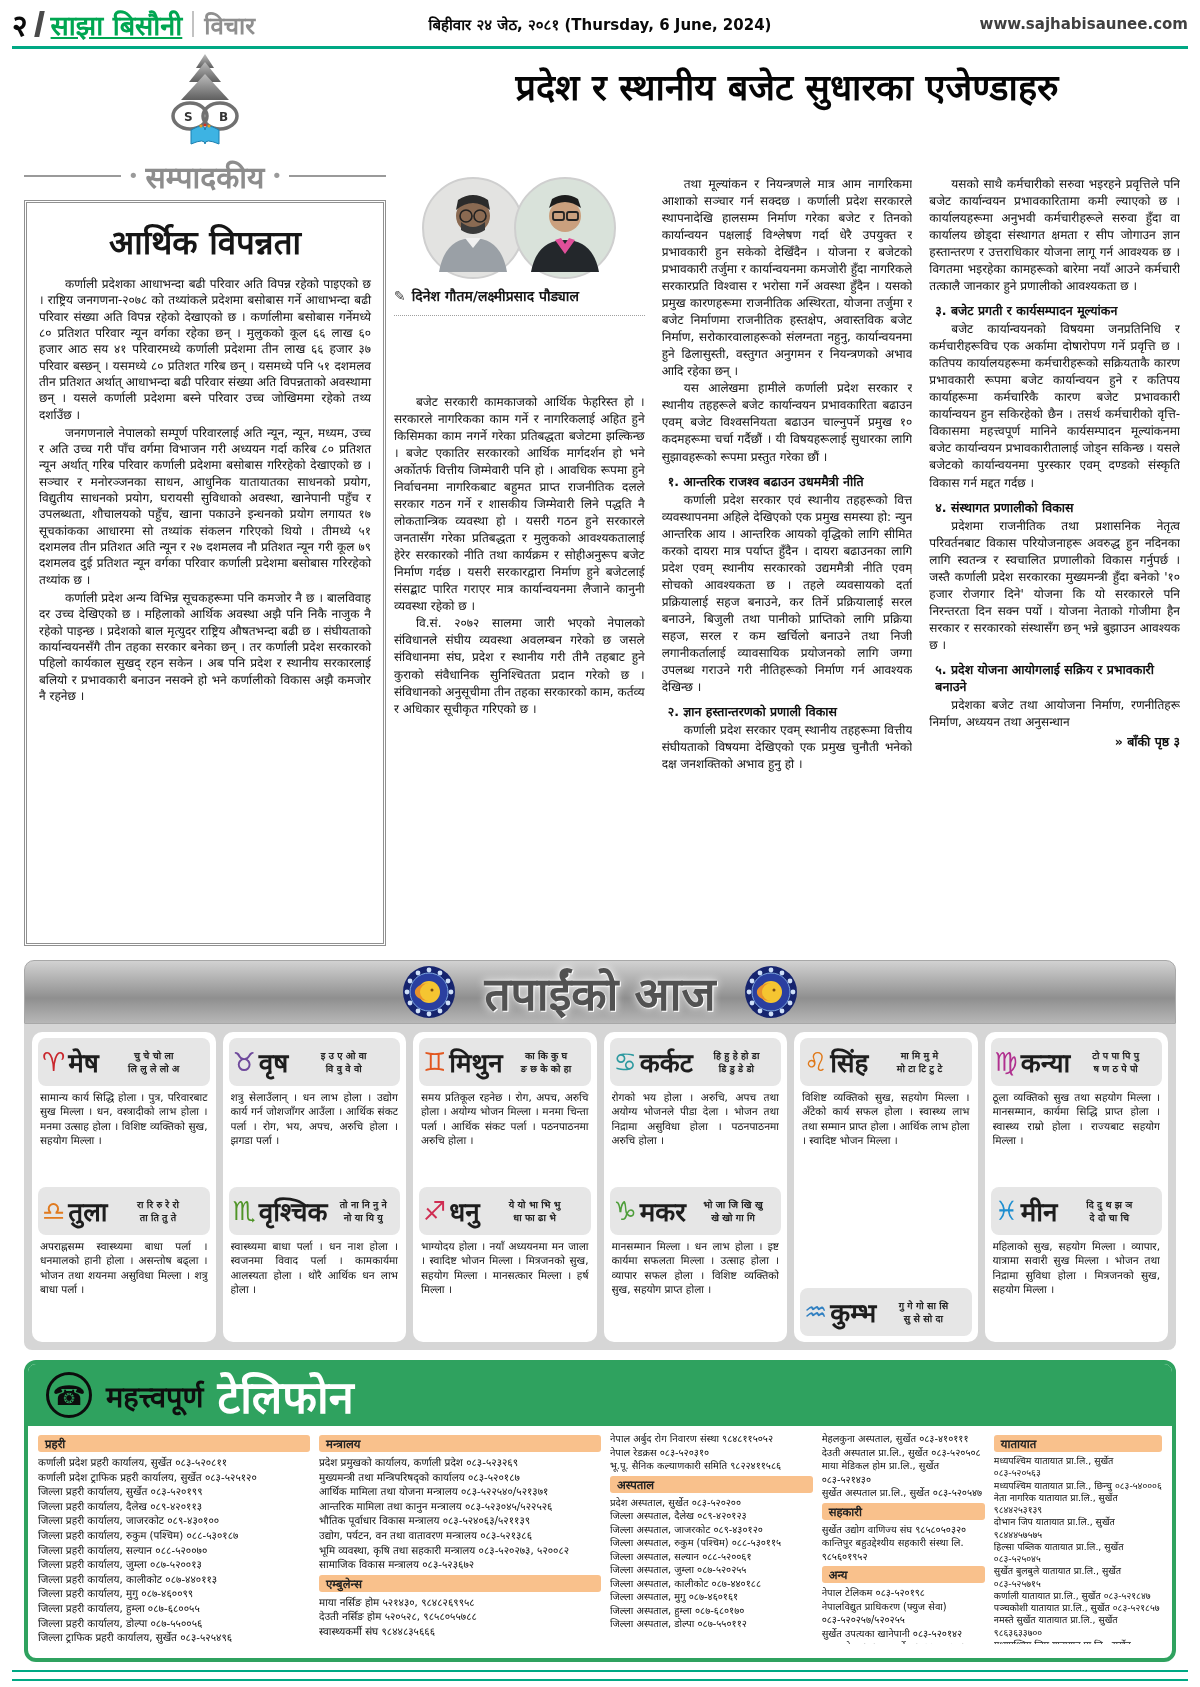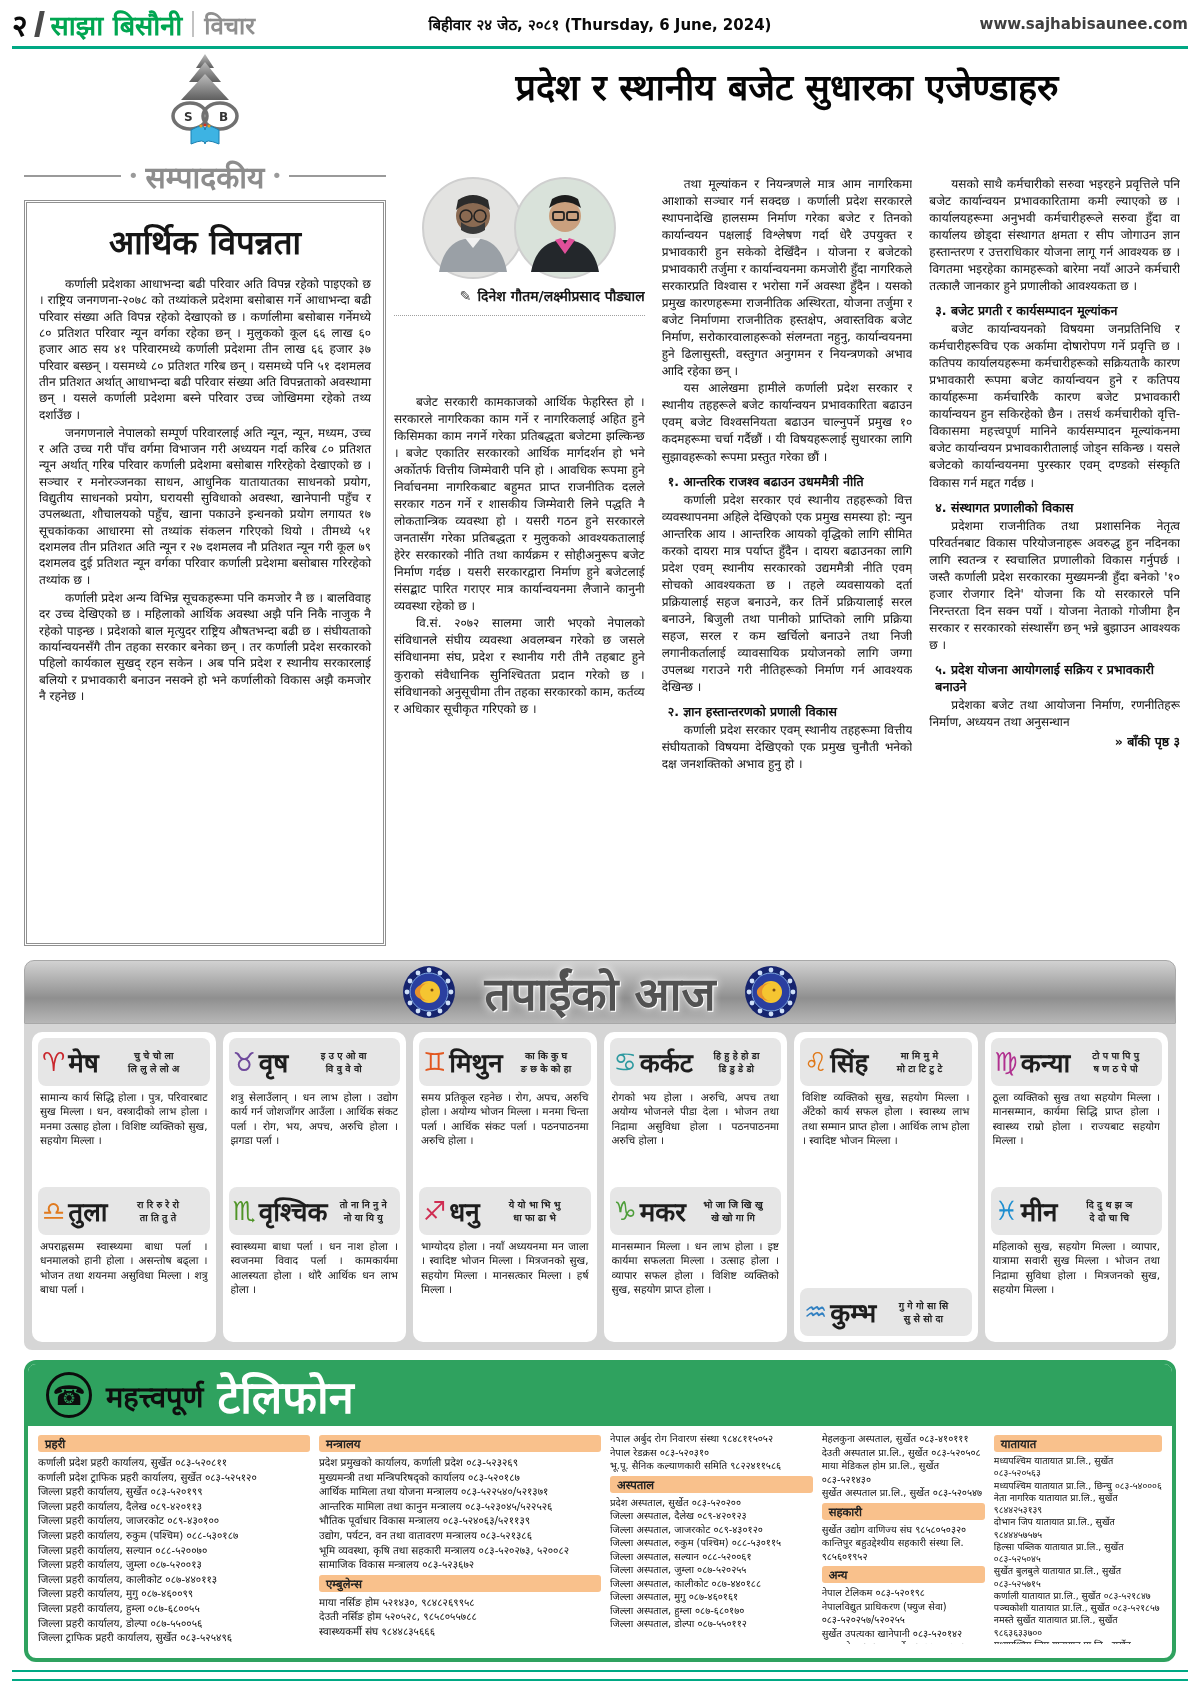--- a/index.html
+++ b/index.html
@@ -3,21 +3,21 @@
 <meta charset="utf-8">
 <style>
   html,body{margin:0;padding:0;background:#e9e9e9;}
   .page{position:relative;width:1200px;height:1687px;background:#fff;margin:0 auto;
         font-family:"DejaVu Sans",sans-serif;color:#111;overflow:hidden;}
 
   
   .hdr{position:absolute;left:12px;right:12px;top:4px;height:40px;display:flex;align-items:center;}
   .pagenum{font-size:30px;font-weight:bold;color:#0a0a0a;}
   .hdr-tick{width:5px;height:26px;background:#4a4a4a;margin:0 9px;transform:skewX(-12deg);}
-  .masthead{font-size:27px;font-weight:bold;color:#00a651;}
+  .masthead{font-size:27px;font-weight:bold;color:#00a651;text-decoration:underline;}
   .hdr-vdiv{width:2px;height:26px;background:#c2c2c2;margin:0 10px;}
   .hdr-section{font-size:24px;font-weight:bold;color:#8f8f8f;}
   .hdr-date{position:absolute;left:300px;right:300px;text-align:center;font-size:15px;font-weight:bold;color:#0a0a0a;}
   .hdr-site{margin-left:auto;font-size:15px;font-weight:bold;color:#404040;}
   .hdr-rule{position:absolute;left:12px;right:12px;top:46px;height:3px;background:#00a884;}
 
   
   .editorial{position:absolute;left:24px;top:54px;width:362px;height:892px;}
   .ed-logo{height:102px;display:flex;justify-content:center;align-items:flex-start;}
   .ed-label-row{height:40px;display:flex;align-items:center;gap:7px;}
@@ -31,21 +31,21 @@
 
   
   .article{position:absolute;left:394px;top:54px;width:786px;height:902px;}
   .headline{font-size:36px;font-weight:bold;text-align:center;white-space:nowrap;color:#050505;margin-top:8px;}
   .columns{position:absolute;top:122px;left:0;right:0;bottom:0;display:flex;gap:17px;}
   .acol{flex:1;overflow:hidden;min-width:0;}
   .acol p{font-size:12px;line-height:1.42;text-align:justify;text-indent:22px;margin:0;}
   .acol .ah{font-size:12.5px;font-weight:bold;margin:7px 0 2px;padding-left:6px;}
   .photos{display:flex;justify-content:center;height:104px;}
   .photos svg{margin:0 -6px;}
-  .byline{font-size:14px;font-weight:bold;text-align:right;padding:6px 0 10px;
+  .byline{font-size:14px;font-weight:bold;text-align:left;padding:6px 0 10px;
           border-bottom:1px dotted #9f9f9f;margin-bottom:78px;color:#171717;}
   .pen{color:#444;margin-right:6px;}
   .cont{font-weight:bold;text-align:right;font-size:12.5px;margin-top:2px;}
 
   
   .horo{position:absolute;left:24px;top:960px;width:1152px;height:390px;}
   .horo-band{height:64px;background:linear-gradient(180deg,#d2d2d2,#8f8f8f 60%,#b7b7b7);
              border:1px solid #a8a8a8;border-radius:10px 10px 0 0;display:flex;align-items:center;
              justify-content:center;gap:28px;box-sizing:border-box;}
   .horo-title{font-size:46px;font-weight:bold;color:#525252;

